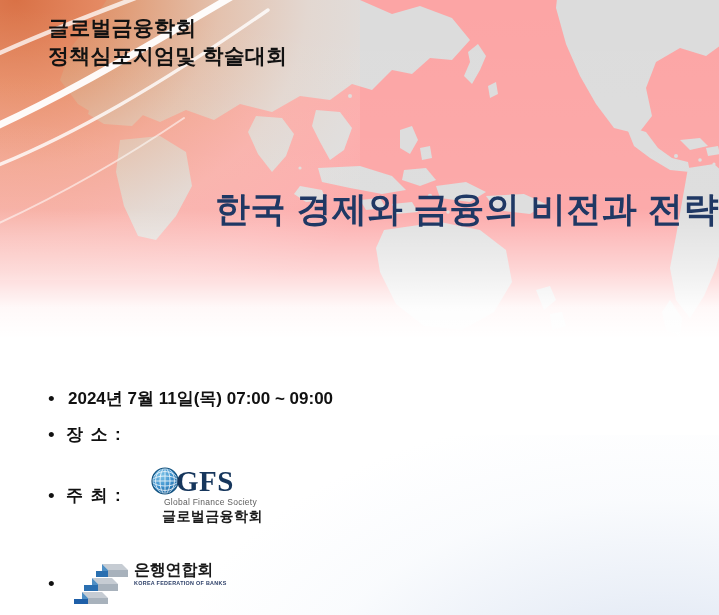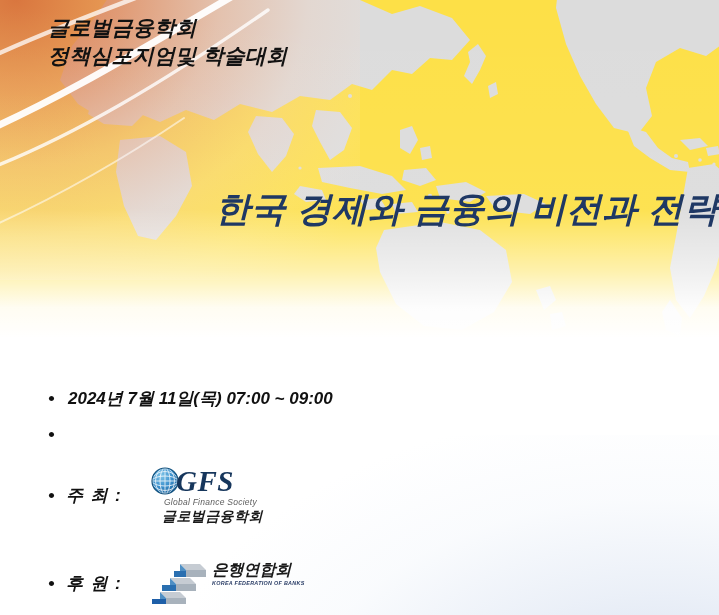--- a/index.html
+++ b/index.html
@@ -8,22 +8,21 @@
     background: #ffffff;
   }
   body {
     font-family: "Liberation Sans", "DejaVu Sans", sans-serif;
   }
   #poster {
     position: relative;
     width: 719px;
     height: 615px;
     overflow: hidden;
-    background: #fde047;
-    font-style: italic;
+    background: #fca5a5;
   }
 
   
   .bg-layer {
     position: absolute;
     inset: 0;
     pointer-events: none;
   }
   .bg-map-svg { position: absolute; left: 0; top: 0; }
 
@@ -314,20 +313,21 @@
 
   <div class="info-list">
 
     <div class="info-row">
       <span class="bullet">•</span>
       <span class="info-value">2024년 7월 11일(목) 07:00 ~ 09:00</span>
     </div>
 
     <div class="info-row">
       <span class="bullet">•</span>
+      <span class="info-label">장 소 :</span>
     </div>
 
     <div class="info-row row-host">
       <span class="bullet">•</span>
       <span class="info-label">주 최 :</span>
 
       <span class="gfs-logo">
         <span class="gfs-top">
           <svg class="gfs-globe" width="30" height="30" viewBox="0 0 30 30">
             <defs>
@@ -350,21 +350,20 @@
           </svg>
           <span class="gfs-letters">GFS</span>
         </span>
         <span class="gfs-tagline">Global Finance Society</span>
         <span class="gfs-korean">글로벌금융학회</span>
       </span>
     </div>
 
     <div class="info-row row-sponsor">
       <span class="bullet">•</span>
-      <span class="info-label">후 원 :</span>
 
       <span class="kfb-logo">
         <svg width="58" height="44" viewBox="0 0 58 44">
 
           <g>
             <polygon points="30,2 50,2 56,8 36,8" fill="#c6ccd3"></polygon>
             <polygon points="30,2 36,8 36,15 30,9" fill="#4f8fc4"></polygon>
             <polygon points="36,8 56,8 56,15 36,15" fill="#a8b2bc"></polygon>
             <polygon points="24,9 36,9 36,15 24,15" fill="#2a6fb0"></polygon>
           </g>

